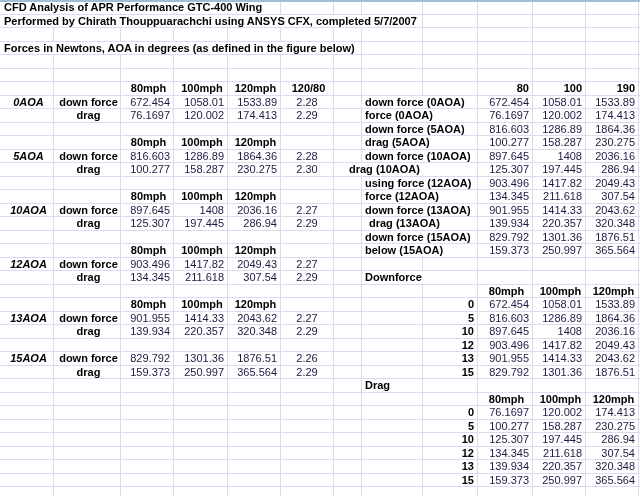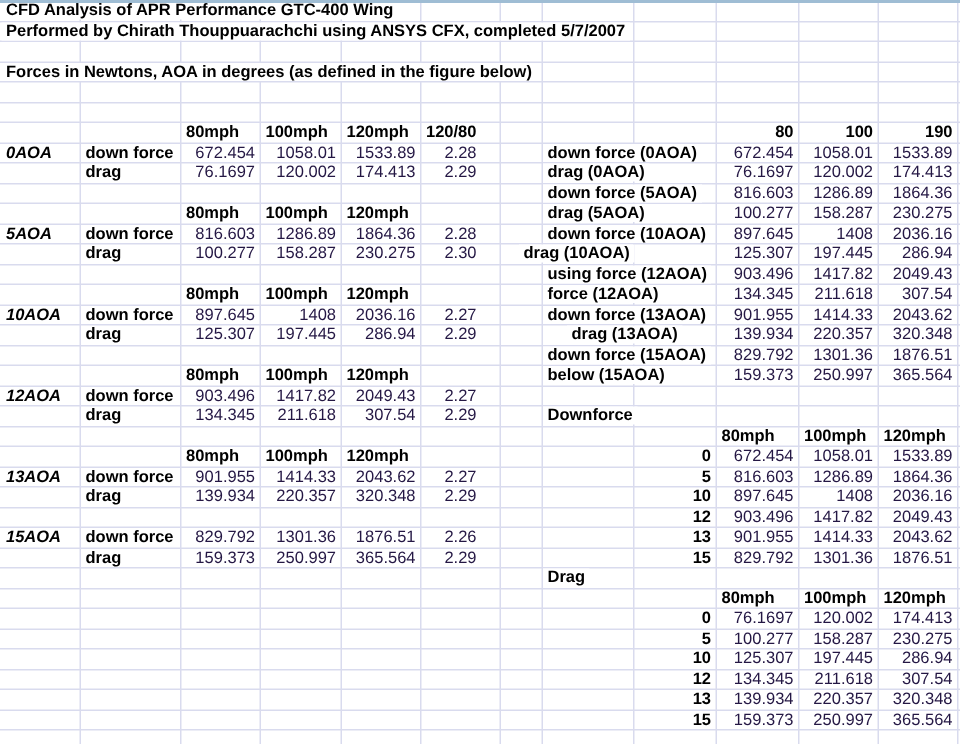--- a/index.html
+++ b/index.html
@@ -14,21 +14,21 @@
   #top-border { position: absolute; top: 0; left: 0; right: 0; height: 2px; background: var(--topline, #9fbdd4); z-index: 4; }
   .cell {
     position: absolute; height: 12px;
     font: 11px/12px "Liberation Sans", sans-serif;
     white-space: nowrap; color: var(--labelcol, #000); z-index: 2;
   }
   .b { font-weight: 700; }
   .i { font-style: italic; }
   .num { color: var(--numcol, #241744); font-weight: 400; }
   .right { text-align: right; padding-right: 3px; }
-  .left { padding-left: 3px; }
+  .left { padding-left: 3px; text-align: center; }
   .center { text-align: center; }
   .ov { background: var(--bg, #fff); padding: 0 3px; z-index: 3; }
 </style>
 </head>
 <body>
 
 <div id="sheet" style="--bg: #ffffff; --grid: #d9dbee; --topline: #9fbdd4; --labelcol: #000000; --numcol: #241744;">
   <div id="gridlines">
       <div class="vline" style="left: 53px;"></div>
       <div class="vline" style="left: 120px;"></div>
@@ -165,21 +165,21 @@
       <div class="cell num right" style="top: 365.5px; left: 174px; width: 53px;">250.997</div>
       <div class="cell num right" style="top: 365.5px; left: 228px; width: 52px;">365.564</div>
       <div class="cell num center" style="top: 365.5px; left: 281px; width: 52px;">2.29</div>
       <div class="cell b right" style="top: 82px; left: 478px; width: 54px;">80</div>
       <div class="cell b right" style="top: 82px; left: 533px; width: 52px;">100</div>
       <div class="cell b right" style="top: 82px; left: 586px; width: 52px;">190</div>
       <div class="cell b ov" style="top: 95.5px; left: 362px; text-align: center;">down force (0AOA)</div>
       <div class="cell num right" style="top: 95.5px; left: 478px; width: 54px;">672.454</div>
       <div class="cell num right" style="top: 95.5px; left: 533px; width: 52px;">1058.01</div>
       <div class="cell num right" style="top: 95.5px; left: 586px; width: 52px;">1533.89</div>
-      <div class="cell b ov" style="top: 109px; left: 362px;">drag (0AOA)</div>
+      <div class="cell b ov" style="top: 109px; left: 362px;">force (0AOA)</div>
       <div class="cell num right" style="top: 109px; left: 478px; width: 54px;">76.1697</div>
       <div class="cell num right" style="top: 109px; left: 533px; width: 52px;">120.002</div>
       <div class="cell num right" style="top: 109px; left: 586px; width: 52px;">174.413</div>
       <div class="cell b ov" style="top: 122.5px; left: 362px;">down force (5AOA)</div>
       <div class="cell num right" style="top: 122.5px; left: 478px; width: 54px;">816.603</div>
       <div class="cell num right" style="top: 122.5px; left: 533px; width: 52px;">1286.89</div>
       <div class="cell num right" style="top: 122.5px; left: 586px; width: 52px;">1864.36</div>
       <div class="cell b ov" style="top: 136px; left: 362px;">drag (5AOA)</div>
       <div class="cell num right" style="top: 136px; left: 478px; width: 54px;">100.277</div>
       <div class="cell num right" style="top: 136px; left: 533px; width: 52px;">158.287</div>
@@ -197,21 +197,21 @@
       <div class="cell num right" style="top: 176.5px; left: 533px; width: 52px;">1417.82</div>
       <div class="cell num right" style="top: 176.5px; left: 586px; width: 52px;">2049.43</div>
       <div class="cell b ov" style="top: 190px; left: 362px;">force (12AOA)</div>
       <div class="cell num right" style="top: 190px; left: 478px; width: 54px;">134.345</div>
       <div class="cell num right" style="top: 190px; left: 533px; width: 52px;">211.618</div>
       <div class="cell num right" style="top: 190px; left: 586px; width: 52px;">307.54</div>
       <div class="cell b ov" style="top: 203.5px; left: 362px;">down force (13AOA)</div>
       <div class="cell num right" style="top: 203.5px; left: 478px; width: 54px;">901.955</div>
       <div class="cell num right" style="top: 203.5px; left: 533px; width: 52px;">1414.33</div>
       <div class="cell num right" style="top: 203.5px; left: 586px; width: 52px;">2043.62</div>
-      <div class="cell b ov" style="top: 217px; left: 378px;">drag (13AOA)</div>
+      <div class="cell b ov" style="top: 217px; left: 366px;">drag (13AOA)</div>
       <div class="cell num right" style="top: 217px; left: 478px; width: 54px;">139.934</div>
       <div class="cell num right" style="top: 217px; left: 533px; width: 52px;">220.357</div>
       <div class="cell num right" style="top: 217px; left: 586px; width: 52px;">320.348</div>
       <div class="cell b ov" style="top: 230.5px; left: 362px;">down force (15AOA)</div>
       <div class="cell num right" style="top: 230.5px; left: 478px; width: 54px;">829.792</div>
       <div class="cell num right" style="top: 230.5px; left: 533px; width: 52px;">1301.36</div>
       <div class="cell num right" style="top: 230.5px; left: 586px; width: 52px;">1876.51</div>
       <div class="cell b ov" style="top: 244px; left: 362px;">below (15AOA)</div>
       <div class="cell num right" style="top: 244px; left: 478px; width: 54px;">159.373</div>
       <div class="cell num right" style="top: 244px; left: 533px; width: 52px;">250.997</div>

